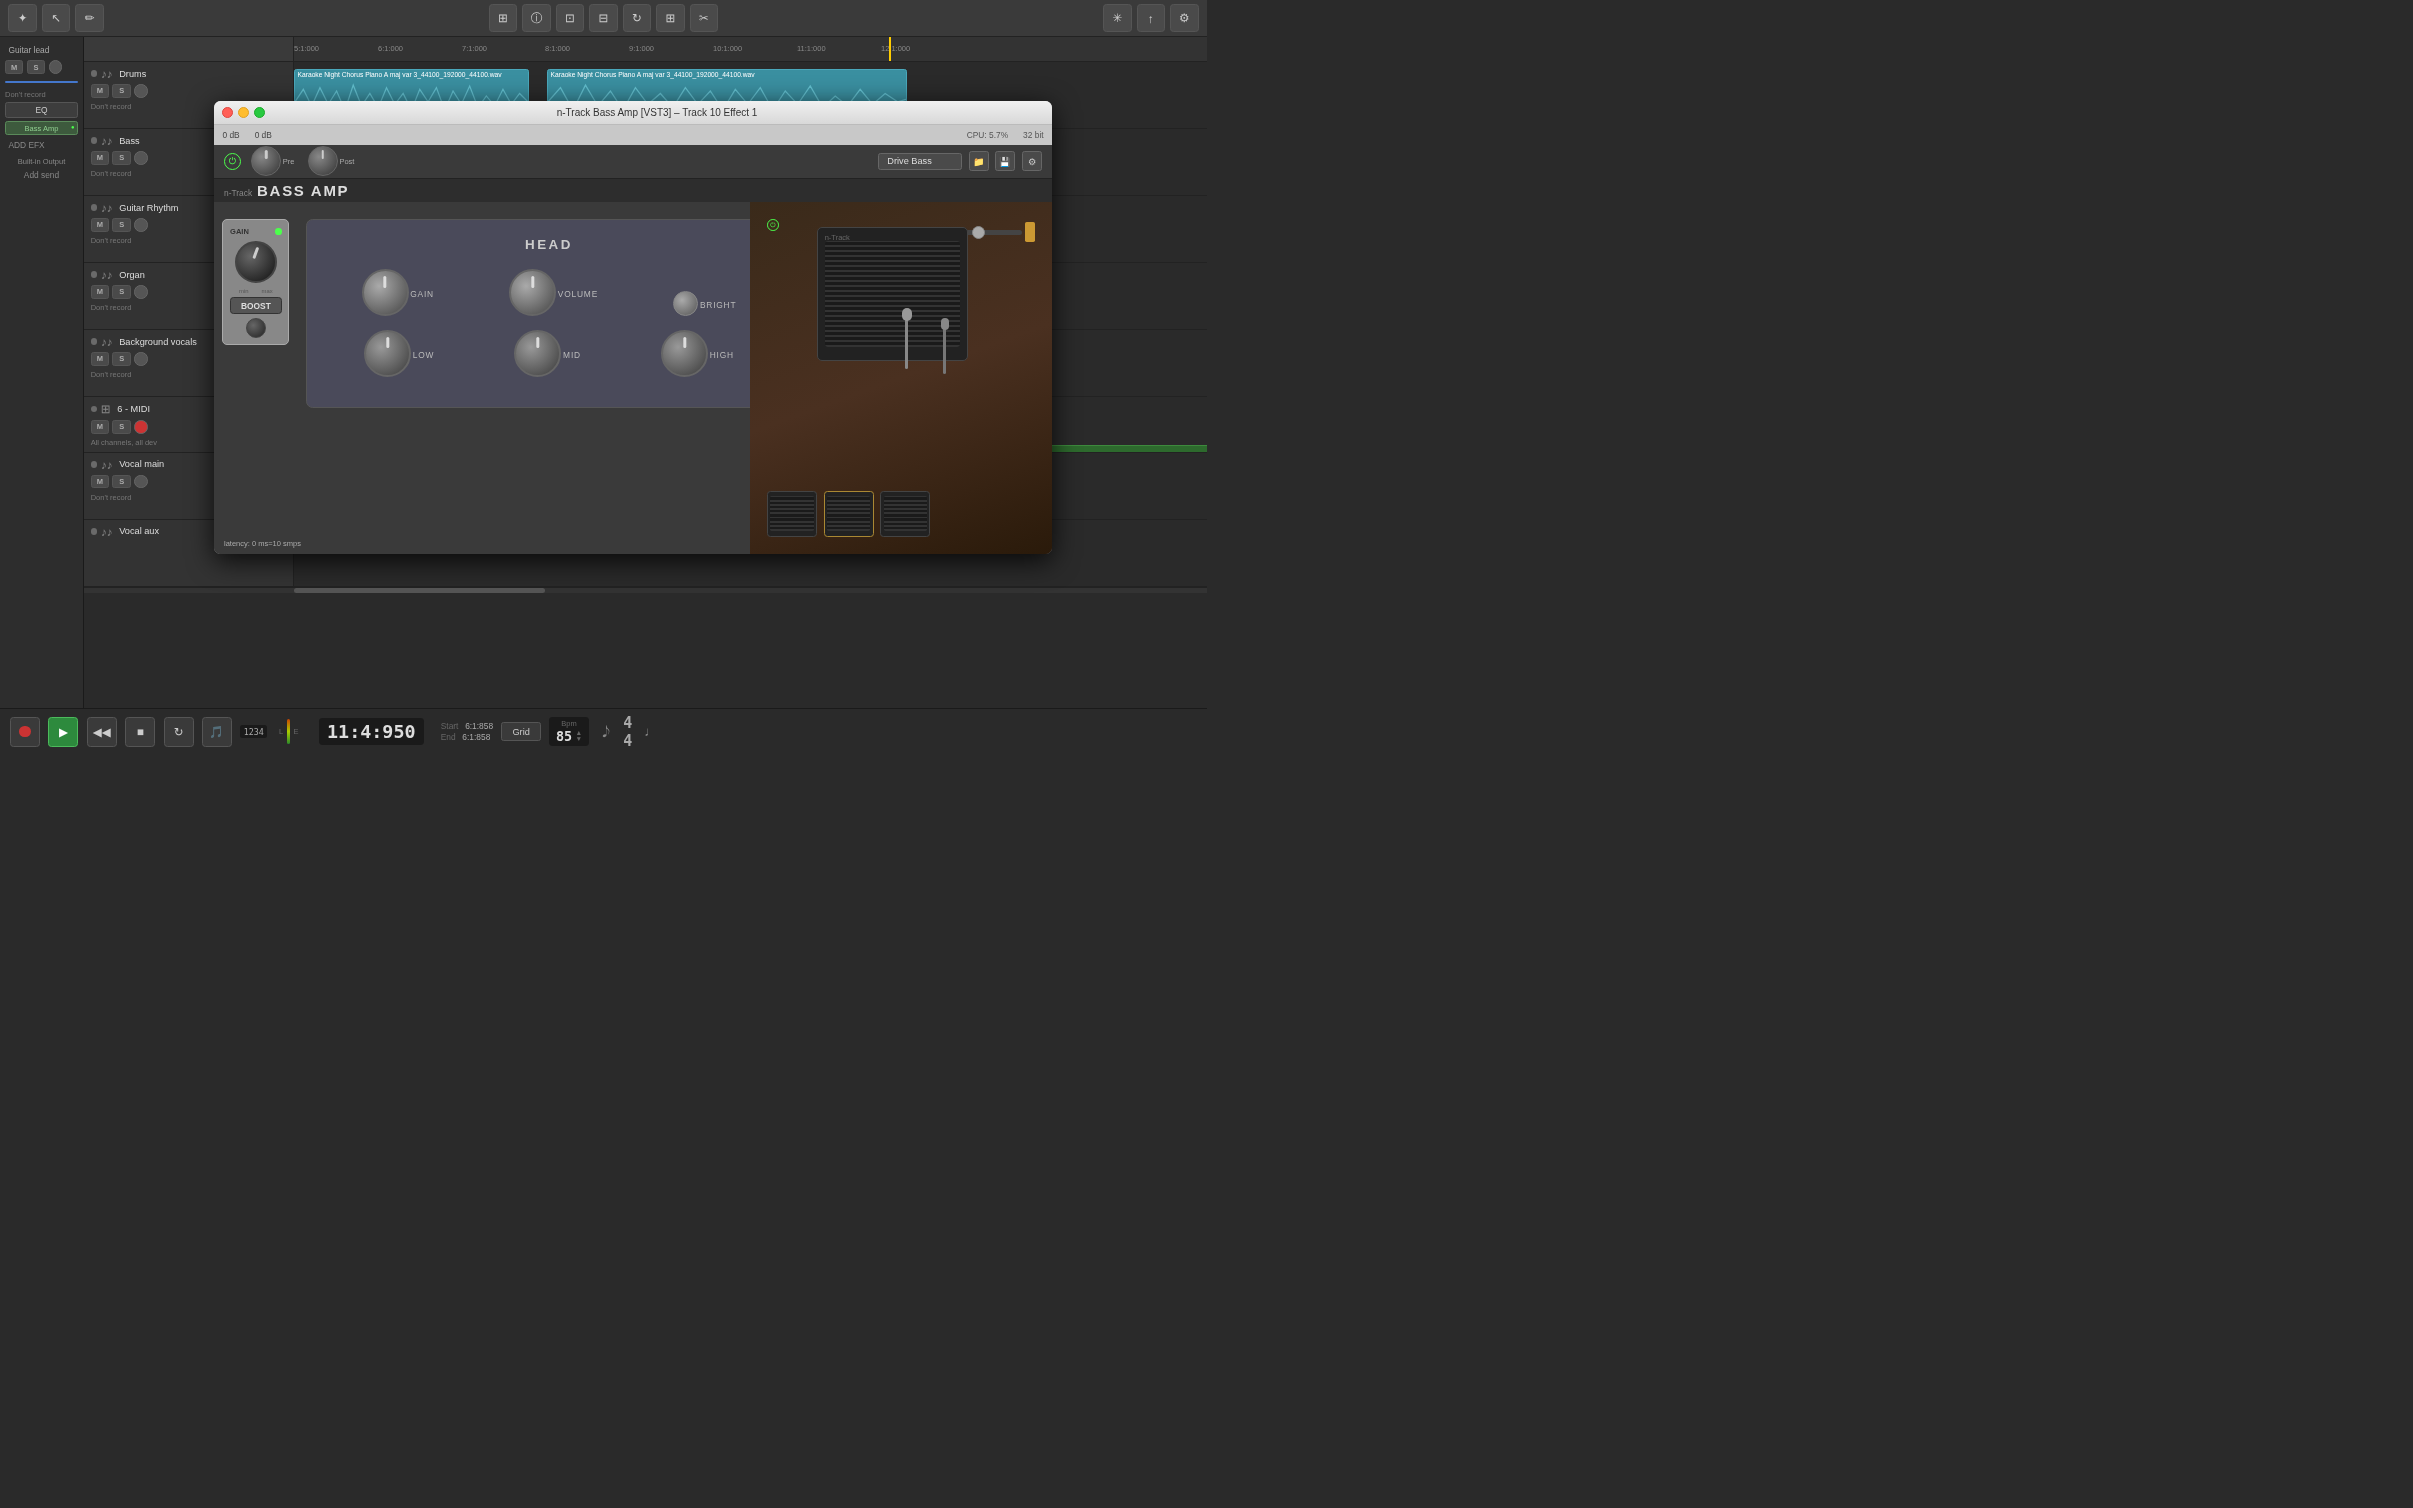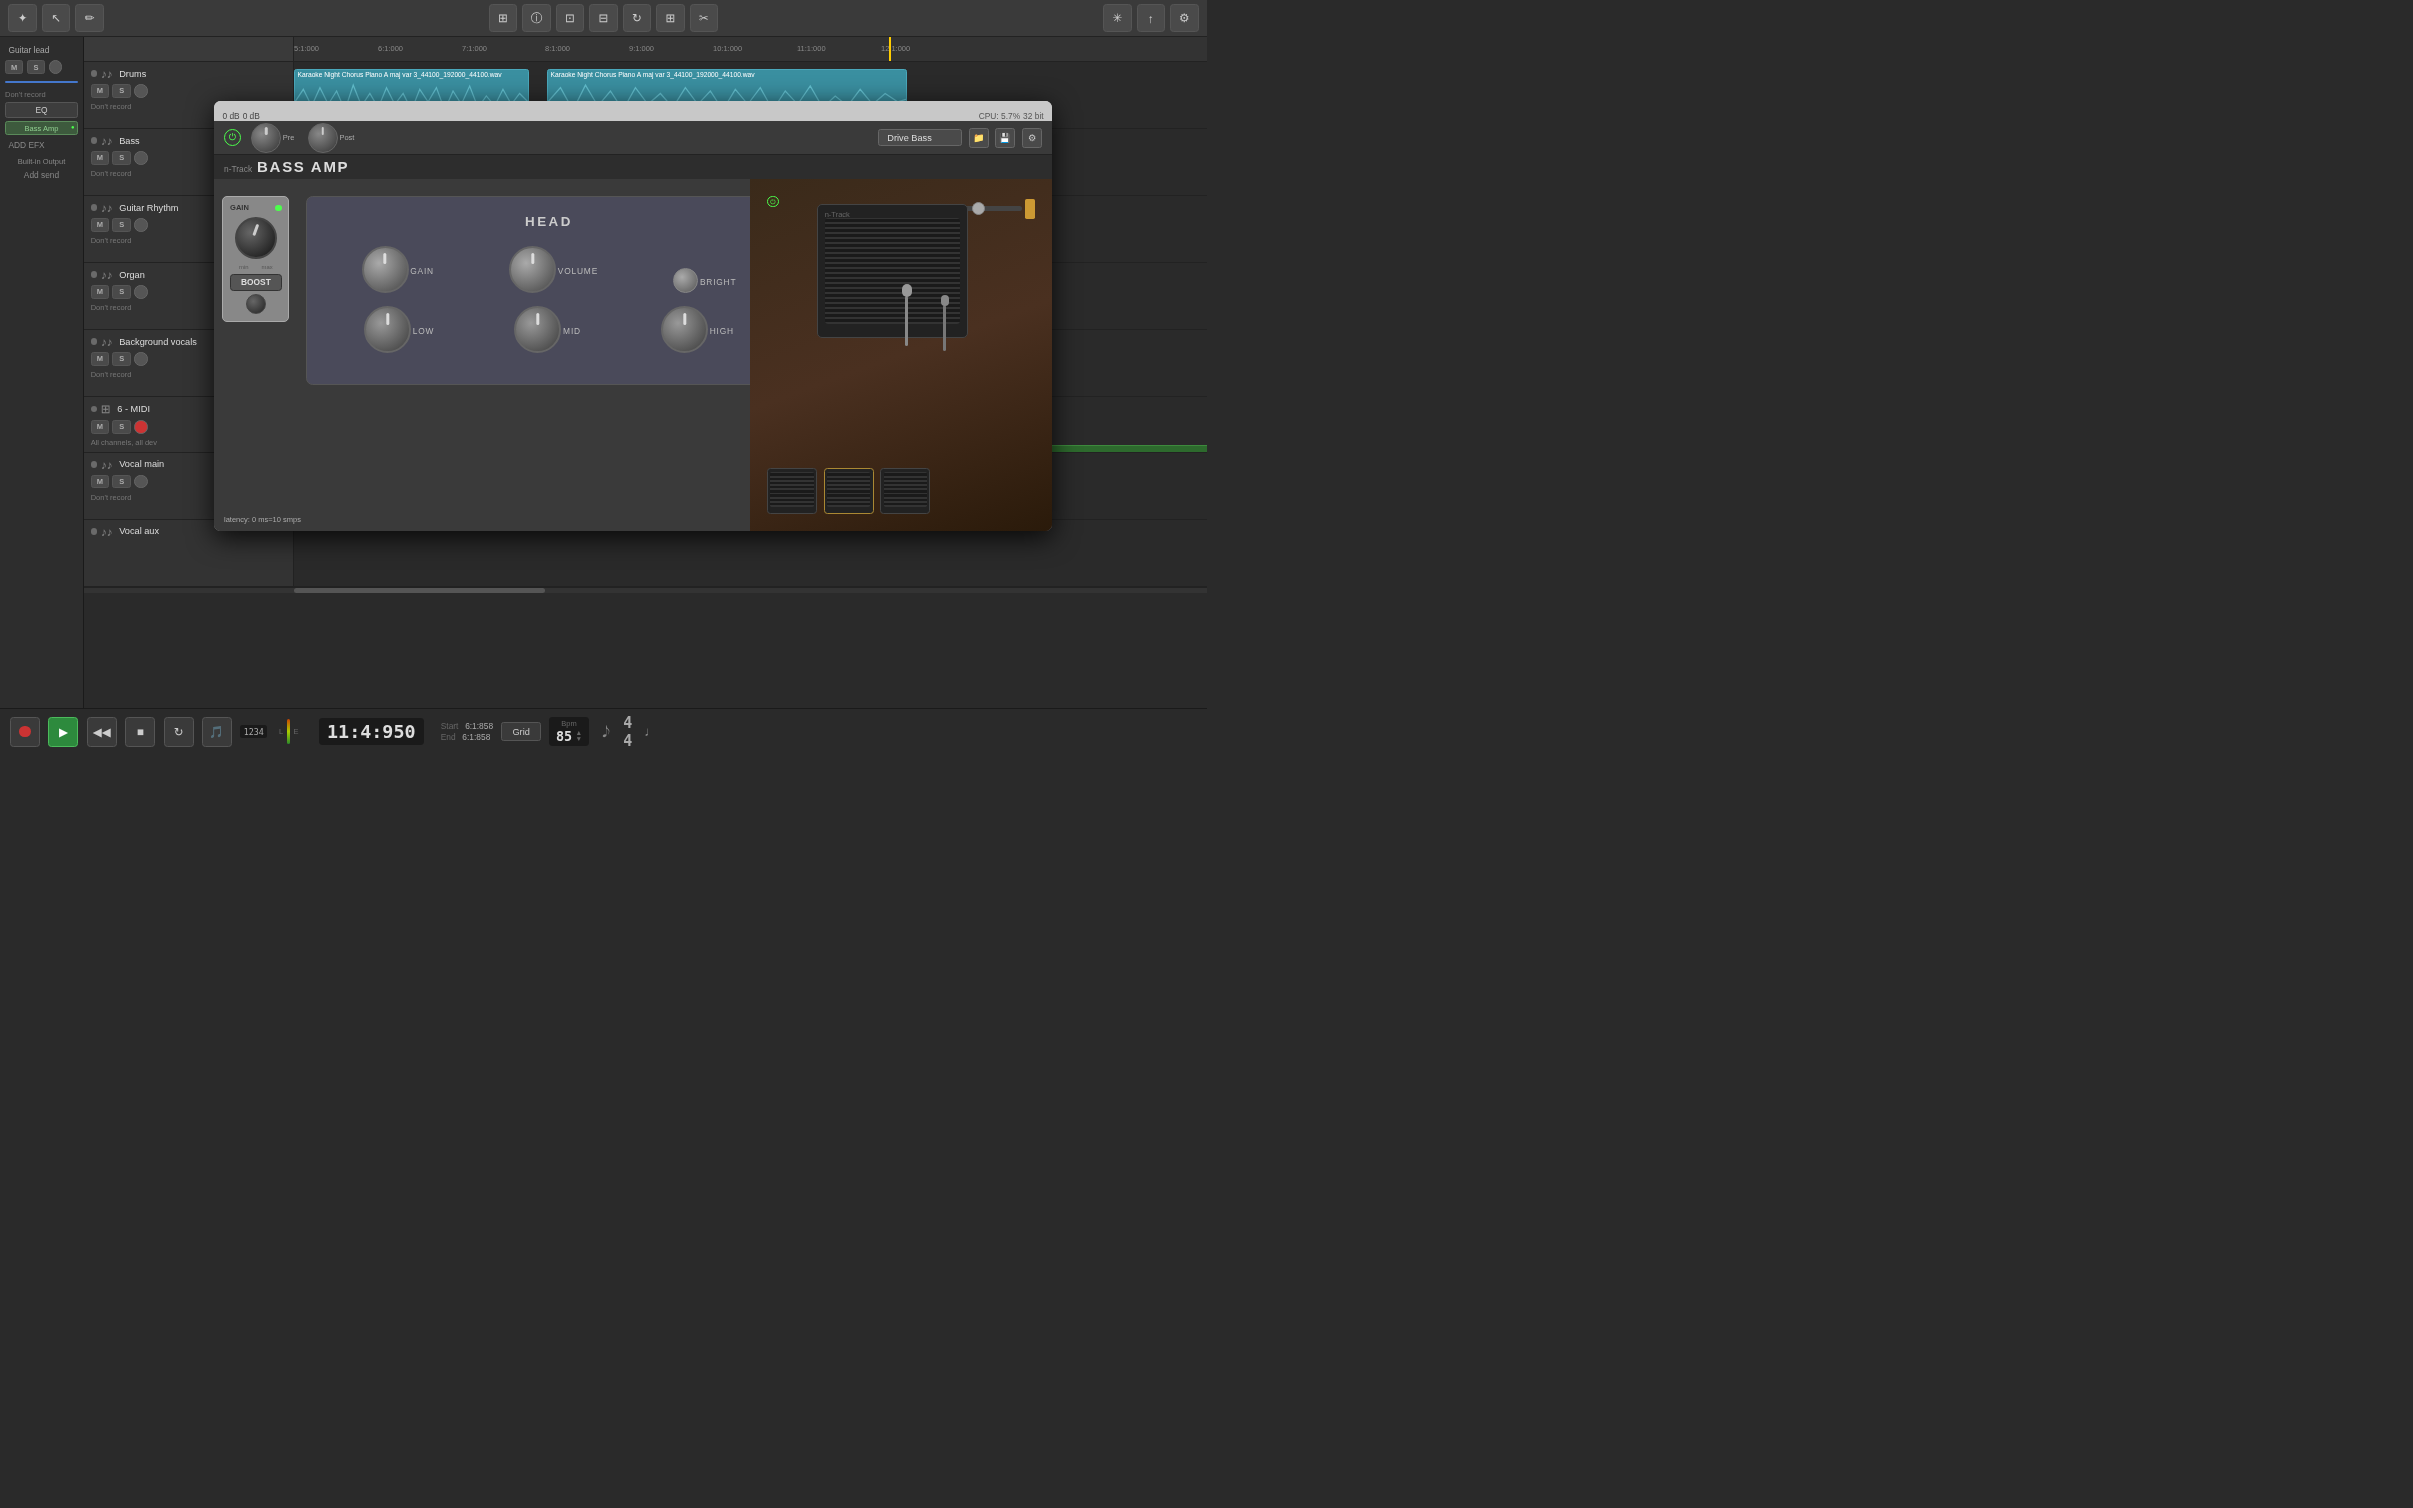--- a/index.html
+++ b/index.html
@@ -328,23 +328,23 @@
       flex: 1;
       text-align: center;
       font-size: 10px;
       font-weight: 500;
       color: #333;
     }
     .vst-info-bar {
       height: 20px;
       background: #c8c8c8;
       display: flex;
-      align-items: flex-end;
+      align-items: center;
       padding: 0 8.4px;
-      gap: 3px;
+      gap: 15px;
       font-size: 8.4px;
       color: #555;
     }
     .db-label {
       font-size: 8.4px;
       color: #444;
     }
     .vst-content {
       background: #2d2d2d;
       display: flex;
@@ -1042,20 +1042,26 @@
 
     <div class="h-scrollbar">
       <div style="width:251px;height:100%;background:#555;border-radius:3.4px;margin-left:210px;"></div>
     </div>
 
   </div>
 </div>
 
 <div class="vst-window">
 
+  <div class="vst-titlebar">
+    <div class="traffic-light tl-close"></div>
+    <div class="traffic-light tl-min"></div>
+    <div class="traffic-light tl-max"></div>
+    <div class="vst-title">n-Track Bass Amp [VST3] – Track 10 Effect 1</div>
+  </div>
 
   <div class="vst-info-bar">
     <span class="db-label">0 dB</span>
     <span class="db-label">0 dB</span>
     <span style="margin-left:auto;">CPU: 5.7%</span>
     <span>32 bit</span>
   </div>
 
   <div class="vst-content">
 

